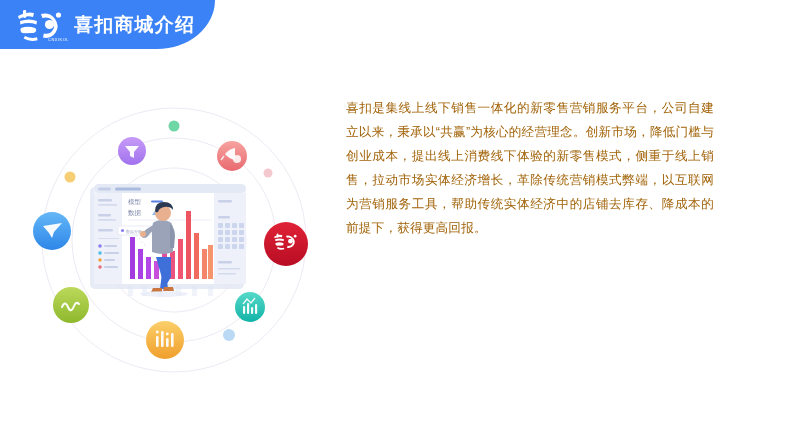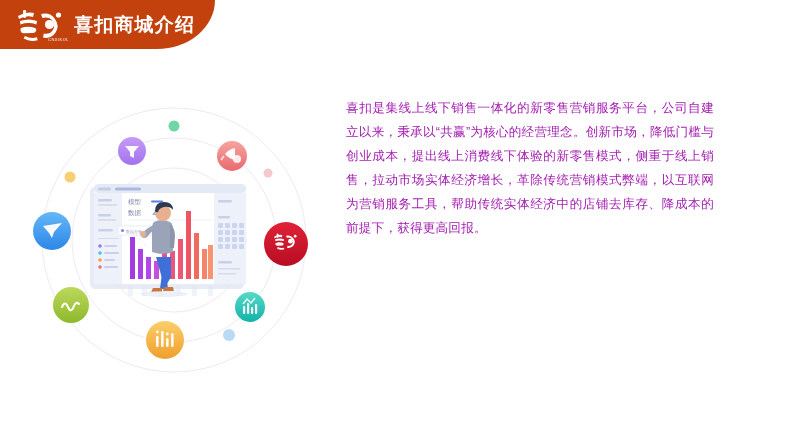--- a/index.html
+++ b/index.html
@@ -7,21 +7,21 @@
     width:792px;height:445px;
     background:#ffffff;
     font-family:"Liberation Sans","DejaVu Sans",sans-serif;
     overflow:hidden;position:relative;
   }
 
   
   #header-ribbon{
     position:absolute;left:0;top:0;
     width:215px;height:49px;
-    background:#c2410c;
+    background:#3b82f6;
     border-bottom-right-radius:58px 49px;
     display:flex;align-items:center;
     overflow:hidden;
   }
   #header-logo{
     width:56px;height:40px;margin-left:12px;
     flex:0 0 auto;position:relative;
   }
   #header-title{
     color:#ffffff;
@@ -41,21 +41,21 @@
   }
   #illustration svg{display:block;width:100%;height:100%;}
 
   
   #text-column{
     position:absolute;
     left:346px;top:96px;
     width:368px;
   }
   .para{
-    color:#a21caf;
+    color:#a16207;
     font-size:12.6px;
     line-height:24px;
     text-align:justify;
     letter-spacing:0.2px;
     margin:0;
   }
   #para-2{margin-top:24px;}
 </style>
 </head>
 <body>

